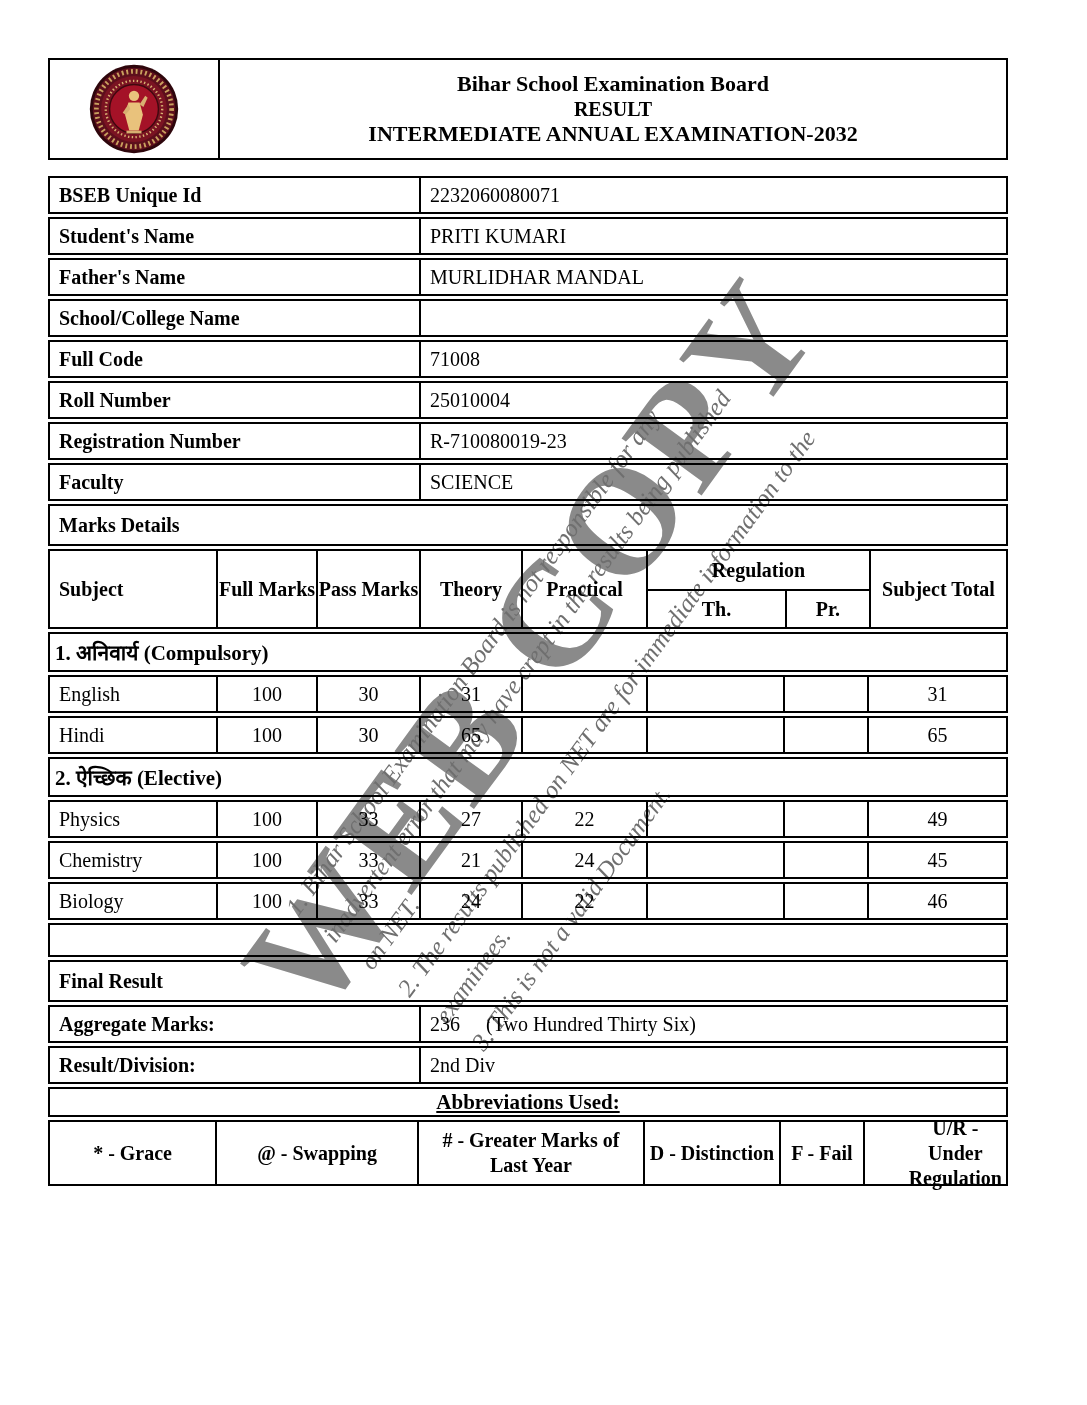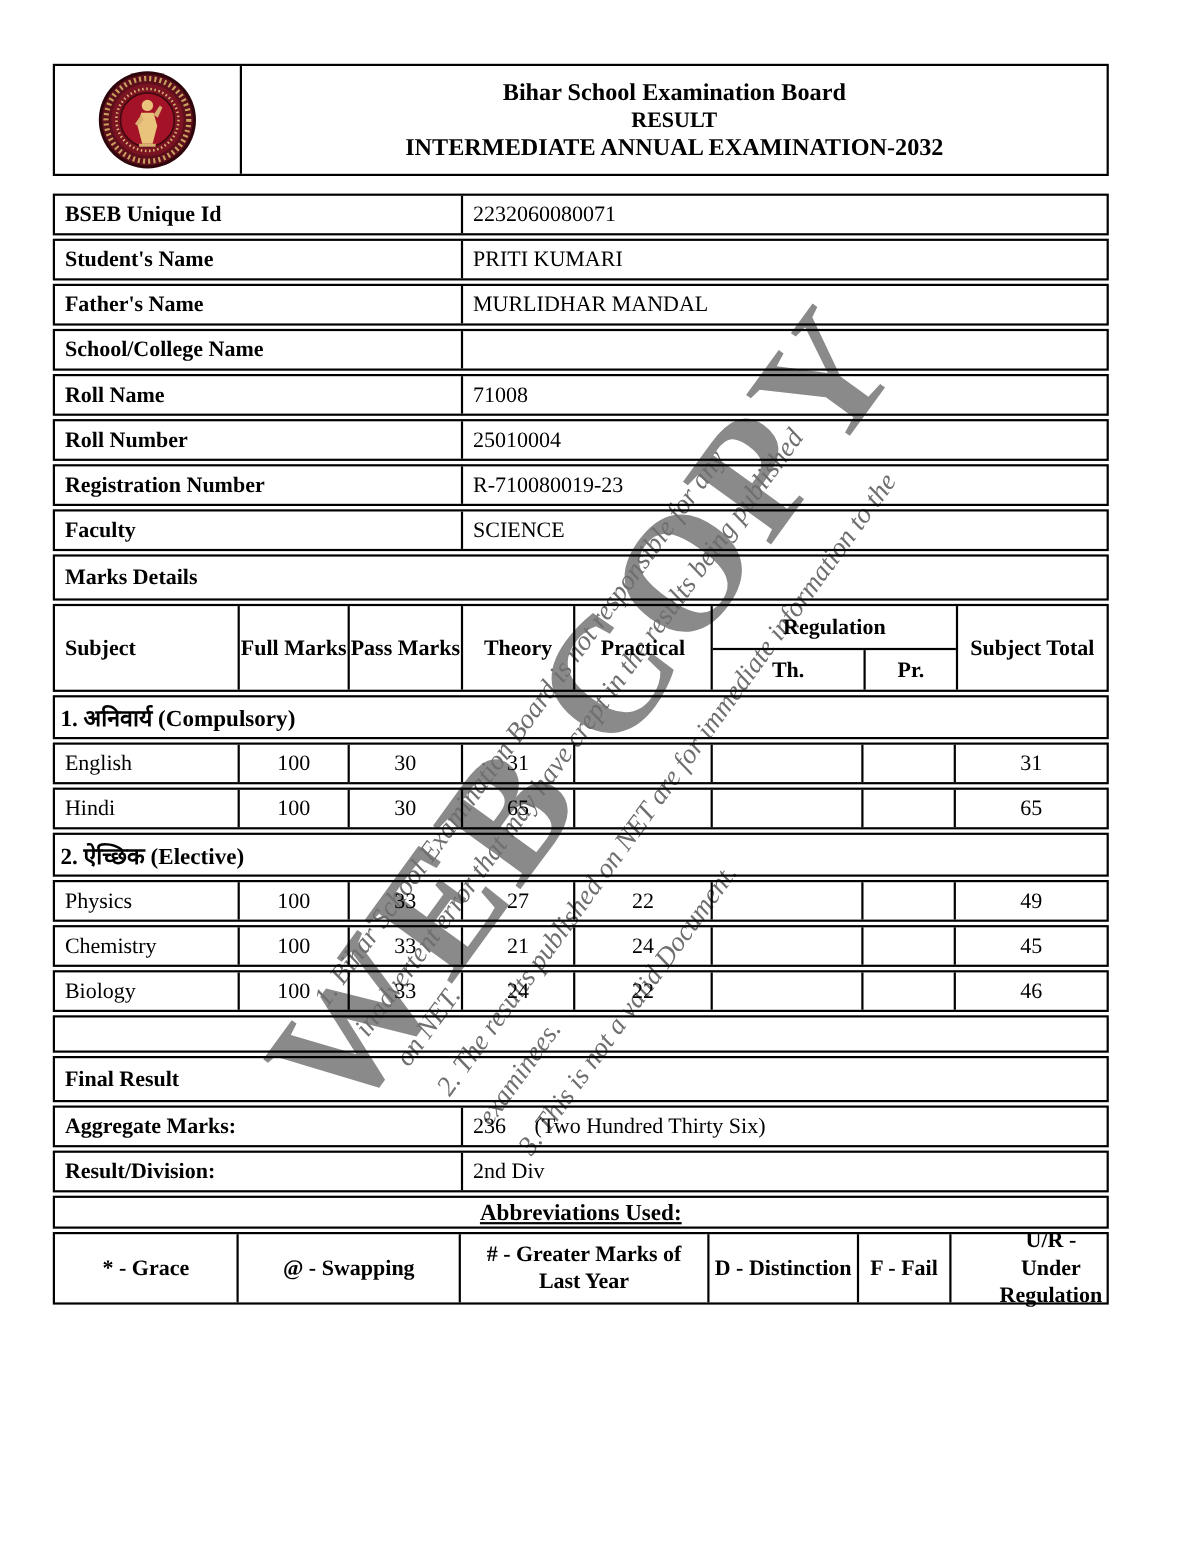--- a/index.html
+++ b/index.html
@@ -133,21 +133,21 @@
       <div class="v">PRITI KUMARI</div>
     </div>
     <div class="row kv">
       <div class="k sep">Father's Name</div>
       <div class="v">MURLIDHAR MANDAL</div>
     </div>
     <div class="row kv">
       <div class="k sep">School/College Name</div>
     </div>
     <div class="row kv">
-      <div class="k sep">Roll Name</div>
+      <div class="k sep">Full Code</div>
       <div class="v">71008</div>
     </div>
     <div class="row kv">
       <div class="k sep">Roll Number</div>
       <div class="v">25010004</div>
     </div>
     <div class="row kv">
       <div class="k sep">Registration Number</div>
       <div class="v">R-710080019-23</div>
     </div>

